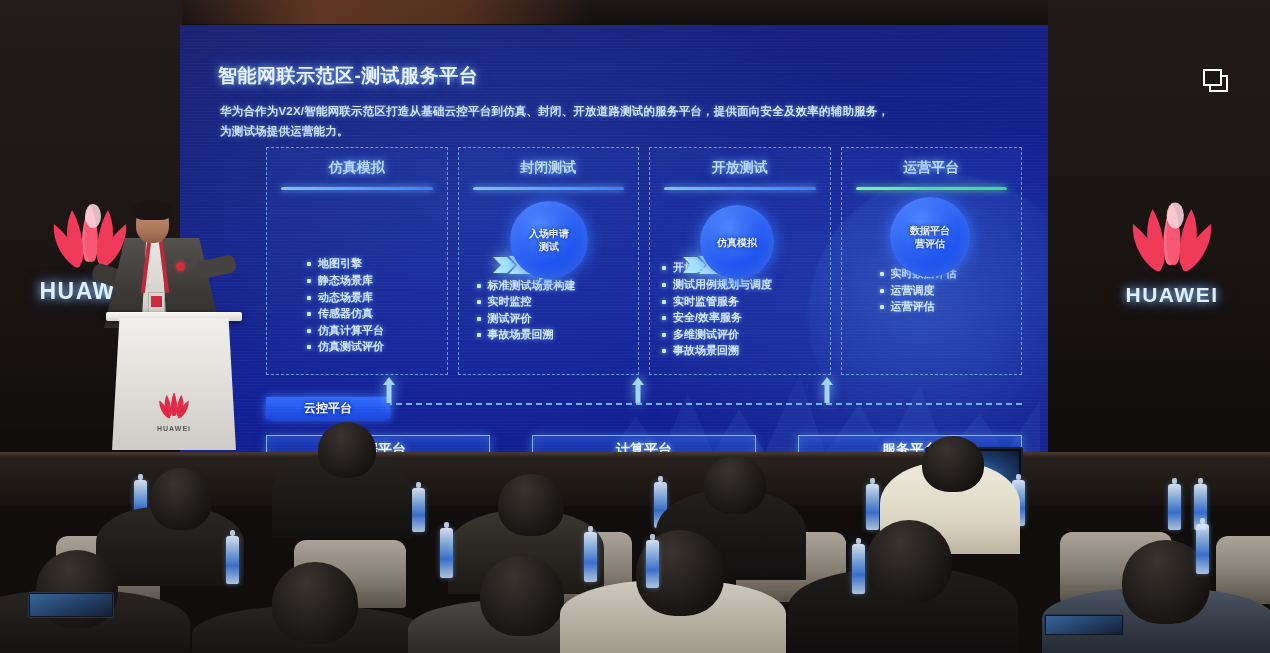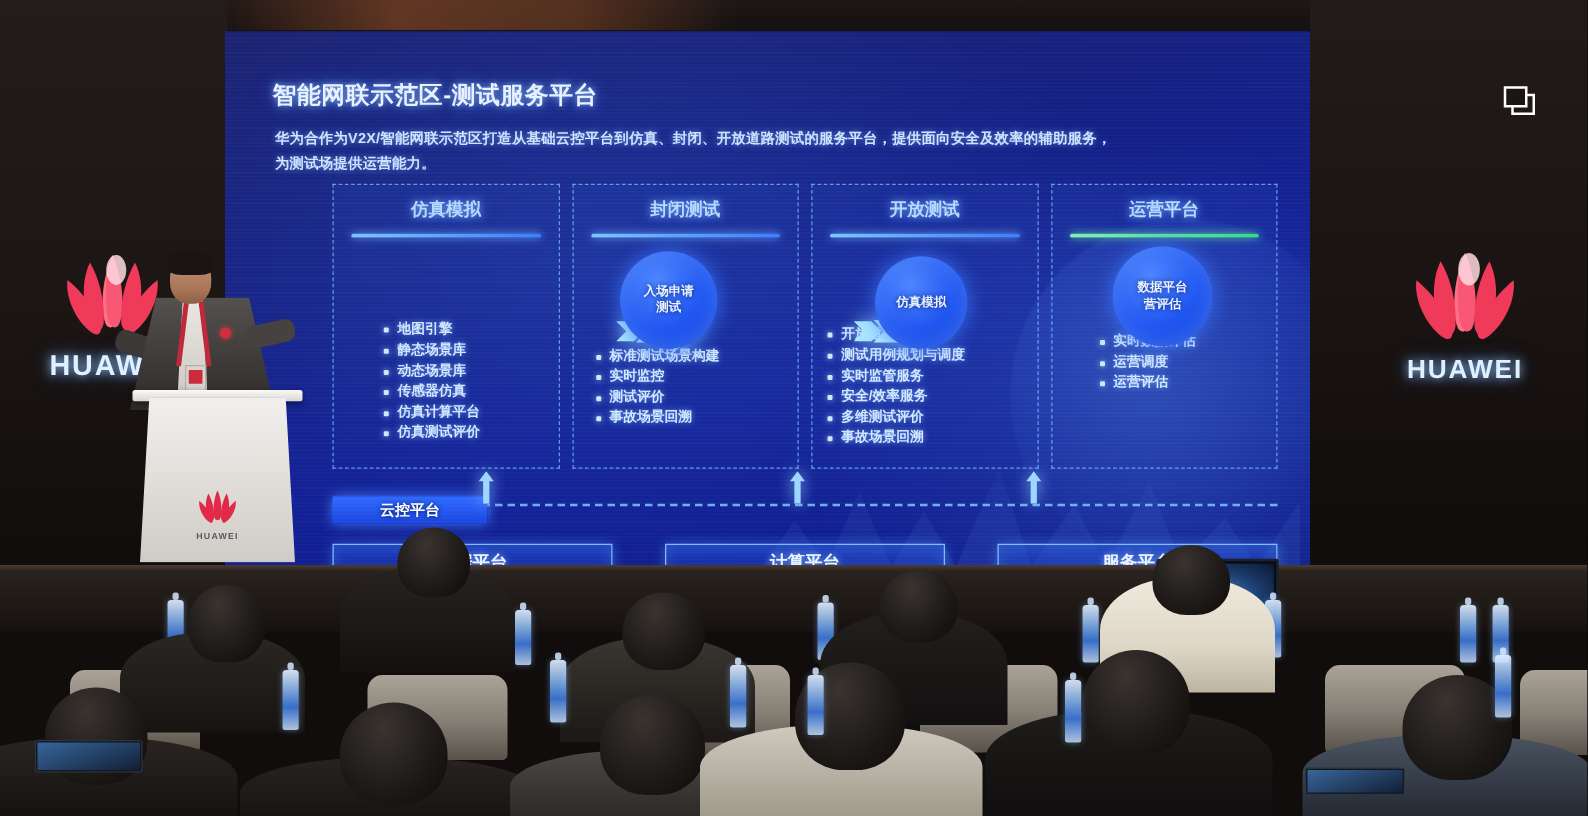--- a/index.html
+++ b/index.html
@@ -73,21 +73,21 @@
   .arrow { position:absolute; top:222px; width:74px; height:36px; z-index:4; }
   .arrow svg { width:100%; height:100%; filter:drop-shadow(0 0 7px rgba(150,220,255,.85)); }
 
   
   .circle { position:absolute; z-index:6; border-radius:50%; display:flex; align-items:center;
             justify-content:center; text-align:center; font-size:10px; font-weight:bold; line-height:1.3;
             color:#eaf4ff; padding:6px;
             background:radial-gradient(circle at 38% 30%, #4f86ff 0%, #1f55f0 55%, #1642d8 100%);
             box-shadow:0 0 16px rgba(60,120,255,.85),inset 0 0 18px rgba(140,190,255,.35);
             text-shadow:0 0 4px rgba(10,30,120,.9); }
-  #circle-1 { left:316px; top:176px; width:78px; height:78px; }
+  #circle-1 { left:330px; top:176px; width:78px; height:78px; }
   #circle-2 { left:520px; top:180px; width:74px; height:74px; }
   #circle-3 { left:710px; top:172px; width:80px; height:80px; }
 
   
   .uparrow { position:absolute; width:12px; height:26px; z-index:3; }
   .uparrow svg { width:100%; height:100%; filter:drop-shadow(0 0 6px rgba(140,200,255,.9)); }
 
   
   .cloud-band { position:absolute; left:86px; top:378px; width:756px; height:18px;
                 border-top:2px dashed rgba(120,190,255,.9); }

